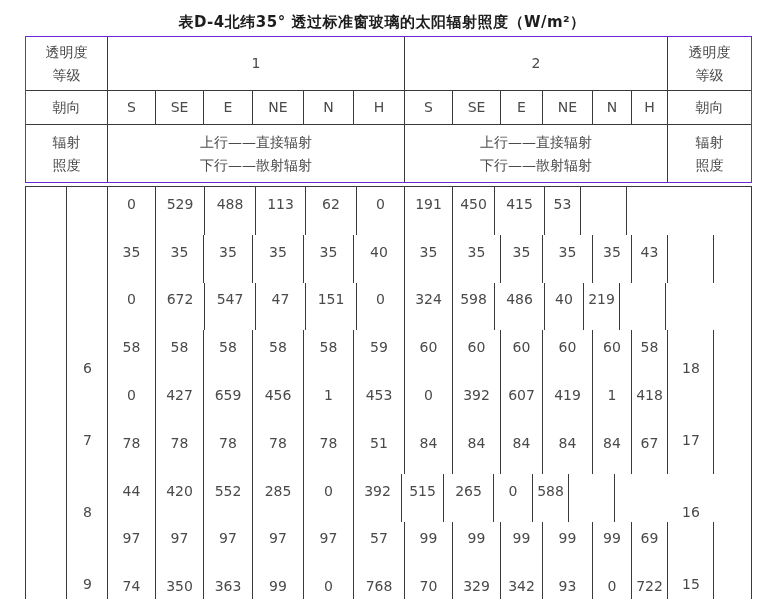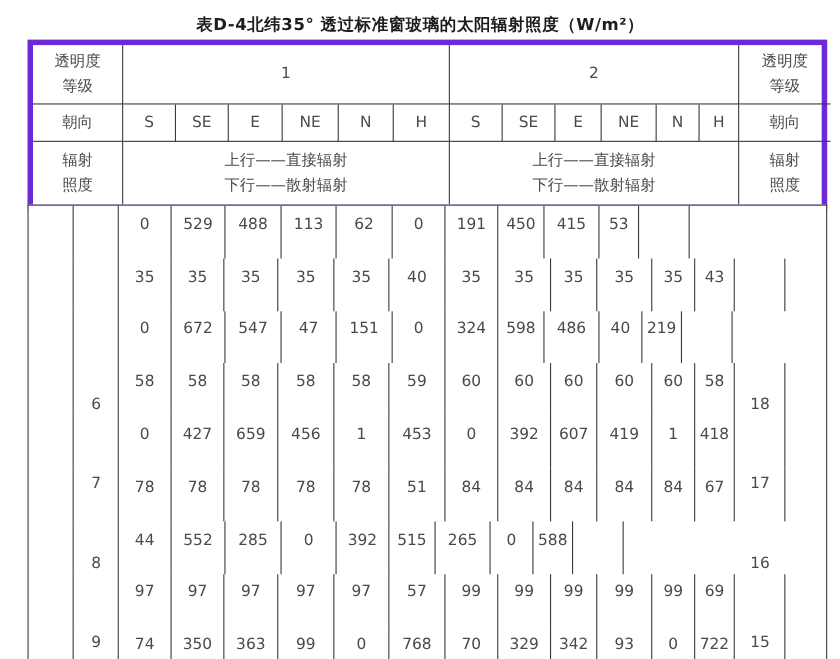--- a/index.html
+++ b/index.html
@@ -2,21 +2,21 @@
 <html><head>
 <meta charset="utf-8">
 <style>
   html,body{margin:0;padding:0;background:#fff;}
   .page{position:relative;width:764px;height:599px;background:#ffffff;
         font-family:"DejaVu Sans","Liberation Sans",sans-serif;overflow:hidden;}
   .title{position:absolute;top:13px;left:0;width:100%;text-align:center;
          font-size:15px;font-weight:bold;color:#1d1d1d;letter-spacing:.5px;}
   
   .hdr{position:absolute;left:25px;top:36px;width:727px;box-sizing:border-box;
-       border:5px solid #6d28d9;background:#fff;}
+       border:1px solid #6d28d9;background:#fff;}
   .hrow{display:flex;}
   .hrow-1{height:54px;}
   .hrow-2{height:34px;}
   .hrow-3{height:57px;}
   .hcell{box-sizing:border-box;border-right:1px solid #3a3a3a;
          display:flex;flex-direction:column;align-items:center;justify-content:center;
          font-size:14px;color:#4a4a4a;line-height:23px;text-align:center;}
   .hrow-1 .hcell,.hrow-2 .hcell{border-bottom:1px solid #3a3a3a;}
   .hcell:last-child{border-right:none;}
   .w82{flex:0 0 82px;}  .w297{flex:0 0 297px;} .w263{flex:0 0 263px;} .w83{flex:0 0 83px;}
@@ -207,20 +207,21 @@
         <div class="bcell bw-ne2">84</div>
         <div class="bcell bw-n2">84</div>
         <div class="bcell bw-h2">67</div>
         <div class="bcell bw-rhour"></div>
         <div class="bcell bw-redge"></div>
       </div>
       <div class="brow">
         <div class="bcell bw-edge"></div>
         <div class="bcell bw-hour"></div>
         <div class="bcell bw-s1">44</div>
+        <div class="bcell bw-se1">420</div>
         <div class="bcell bw-e1">552</div>
         <div class="bcell bw-ne1">285</div>
         <div class="bcell bw-n1">0</div>
         <div class="bcell bw-se2">392</div>
         <div class="bcell bw-e2">515</div>
         <div class="bcell bw-ne2">265</div>
         <div class="bcell bw-n2">0</div>
         <div class="bcell bw-h2">588</div>
         <div class="bcell bw-rhour"></div>
         <div class="bcell bw-redge"></div>

